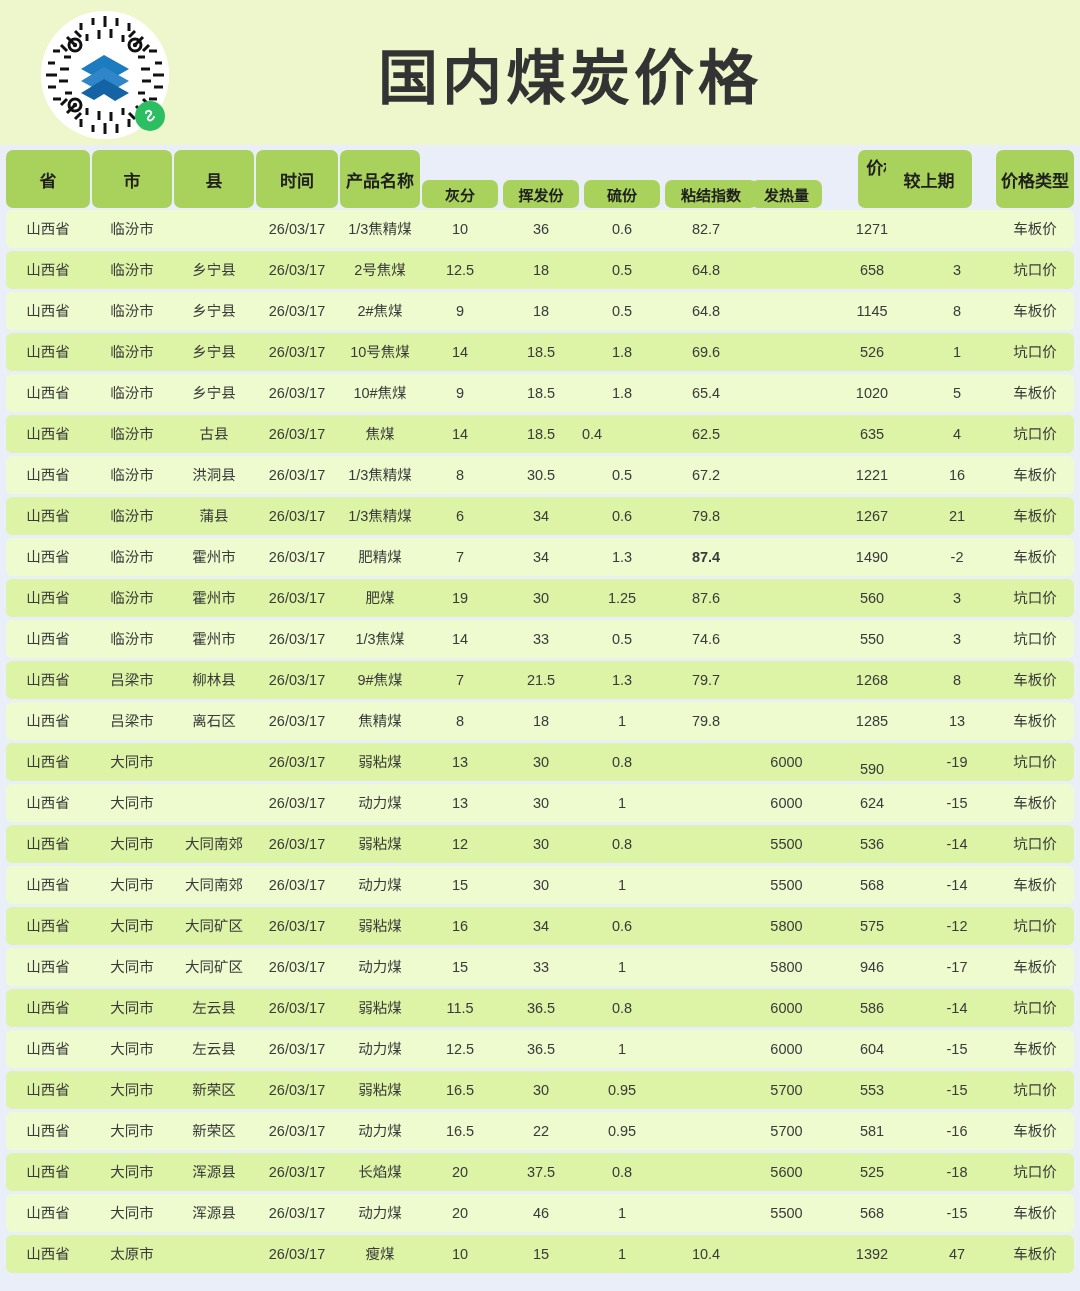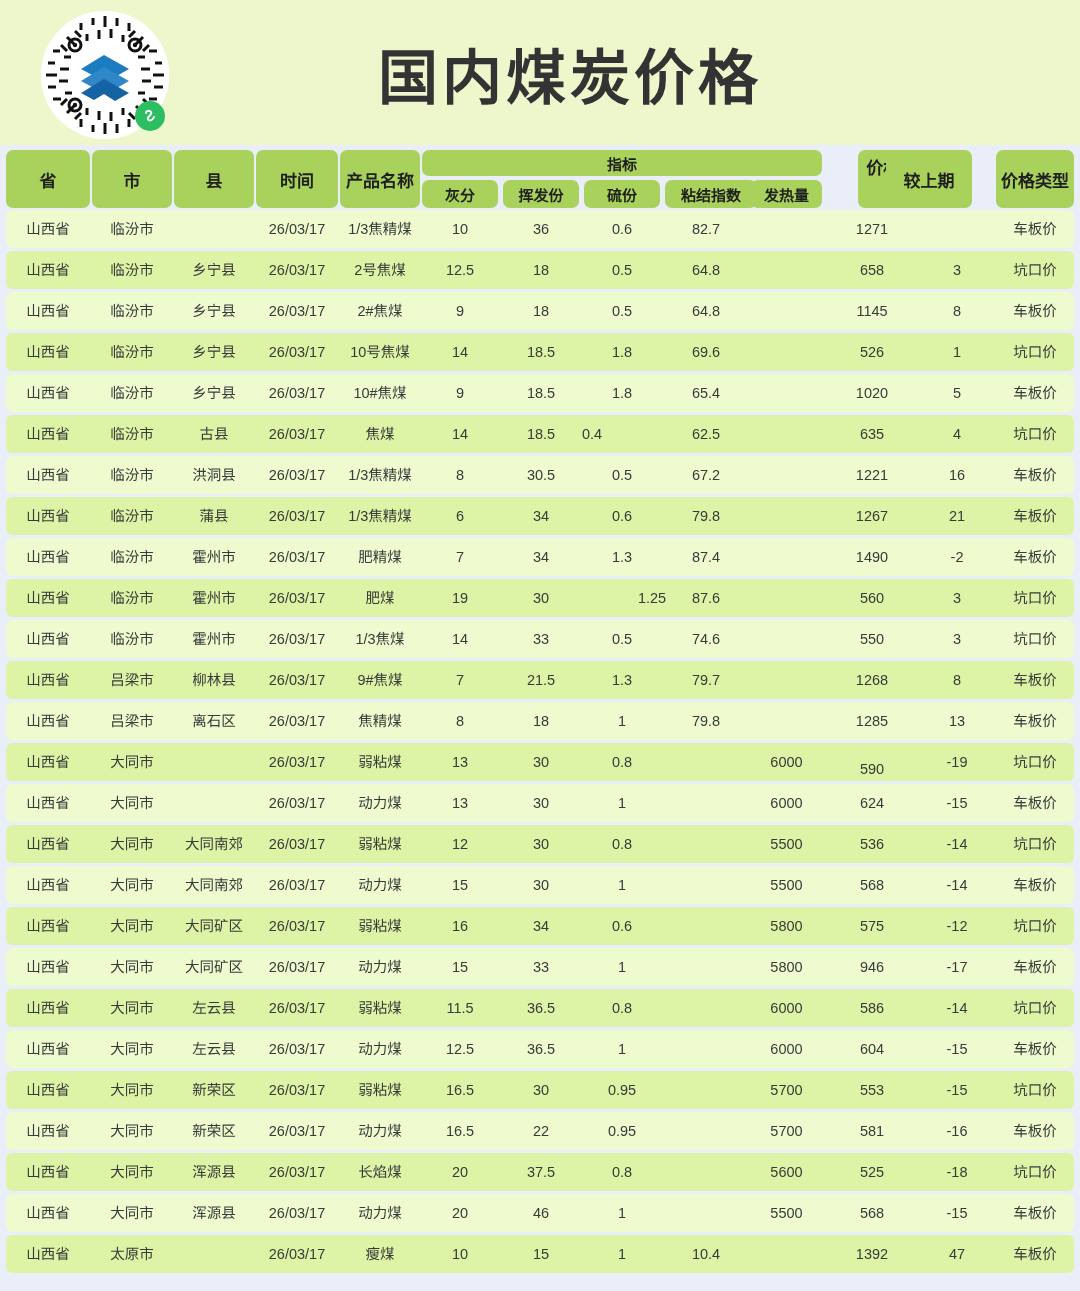--- a/index.html
+++ b/index.html
@@ -232,21 +232,20 @@
 
   <div class="table-area">
 
     <div class="thead">
       <div class="hcell tall" style="left:0px;width:84px;">省</div>
       <div class="hcell tall" style="left:86px;width:80px;">市</div>
       <div class="hcell tall" style="left:168px;width:80px;">县</div>
       <div class="hcell tall" style="left:250px;width:82px;">时间</div>
       <div class="hcell tall" style="left:334px;width:80px;">产品名称</div>
 
-      <div class="hcell group-top" style="left:416px;width:400px;">指标</div>
       <div class="hcell sub" style="left:416px;width:76px;">灰分</div>
       <div class="hcell sub" style="left:497px;width:76px;">挥发份</div>
       <div class="hcell sub" style="left:578px;width:76px;">硫份</div>
       <div class="hcell sub" style="left:659px;width:92px;">粘结指数</div>
       <div class="hcell sub" style="left:745px;width:71px;">发热量</div>
 
       <div class="hcell tall" style="left:820px;width:78px;margin-left:32px;">价格(元/吨)</div>
       <div class="hcell tall" style="left:880px;width:86px;text-align:center;">较上期</div>
       <div class="hcell tall" style="left:990px;width:78px;">价格类型</div>
     </div>
@@ -374,35 +373,35 @@
         </div>
         <div class="trow">
           <div class="cell" style="left: 0px; width: 84px;">山西省</div>
           <div class="cell" style="left: 86px; width: 80px;">临汾市</div>
           <div class="cell" style="left: 168px; width: 80px;">霍州市</div>
           <div class="cell" style="left: 250px; width: 82px;">26/03/17</div>
           <div class="cell" style="left: 334px; width: 80px;">肥精煤</div>
           <div class="cell" style="left: 416px; width: 76px;">7</div>
           <div class="cell" style="left: 497px; width: 76px;">34</div>
           <div class="cell" style="left: 578px; width: 76px;">1.3</div>
-          <div class="cell" style="left: 659px; width: 82px;">87.4</div>
+          <div class="cell" style="left: 659px; width: 82px; font-weight: bold;">87.4</div>
           <div class="cell" style="left: 745px; width: 71px;"></div>
           <div class="cell" style="left: 820px; width: 92px;">1490</div>
           <div class="cell" style="left: 914px; width: 74px;">-2</div>
           <div class="cell" style="left: 990px; width: 78px;">车板价</div>
         </div>
         <div class="trow alt">
           <div class="cell" style="left: 0px; width: 84px;">山西省</div>
           <div class="cell" style="left: 86px; width: 80px;">临汾市</div>
           <div class="cell" style="left: 168px; width: 80px;">霍州市</div>
           <div class="cell" style="left: 250px; width: 82px;">26/03/17</div>
           <div class="cell" style="left: 334px; width: 80px;">肥煤</div>
           <div class="cell" style="left: 416px; width: 76px;">19</div>
           <div class="cell" style="left: 497px; width: 76px;">30</div>
-          <div class="cell" style="left: 608px; width: 76px; text-align: center;">1.25</div>
+          <div class="cell" style="left: 578px; width: 76px; text-align: center;">1.25</div>
           <div class="cell" style="left: 659px; width: 82px;">87.6</div>
           <div class="cell" style="left: 745px; width: 71px;"></div>
           <div class="cell" style="left: 820px; width: 92px;">560</div>
           <div class="cell" style="left: 914px; width: 74px;">3</div>
           <div class="cell" style="left: 990px; width: 78px;">坑口价</div>
         </div>
         <div class="trow">
           <div class="cell" style="left: 0px; width: 84px;">山西省</div>
           <div class="cell" style="left: 86px; width: 80px;">临汾市</div>
           <div class="cell" style="left: 168px; width: 80px;">霍州市</div>

